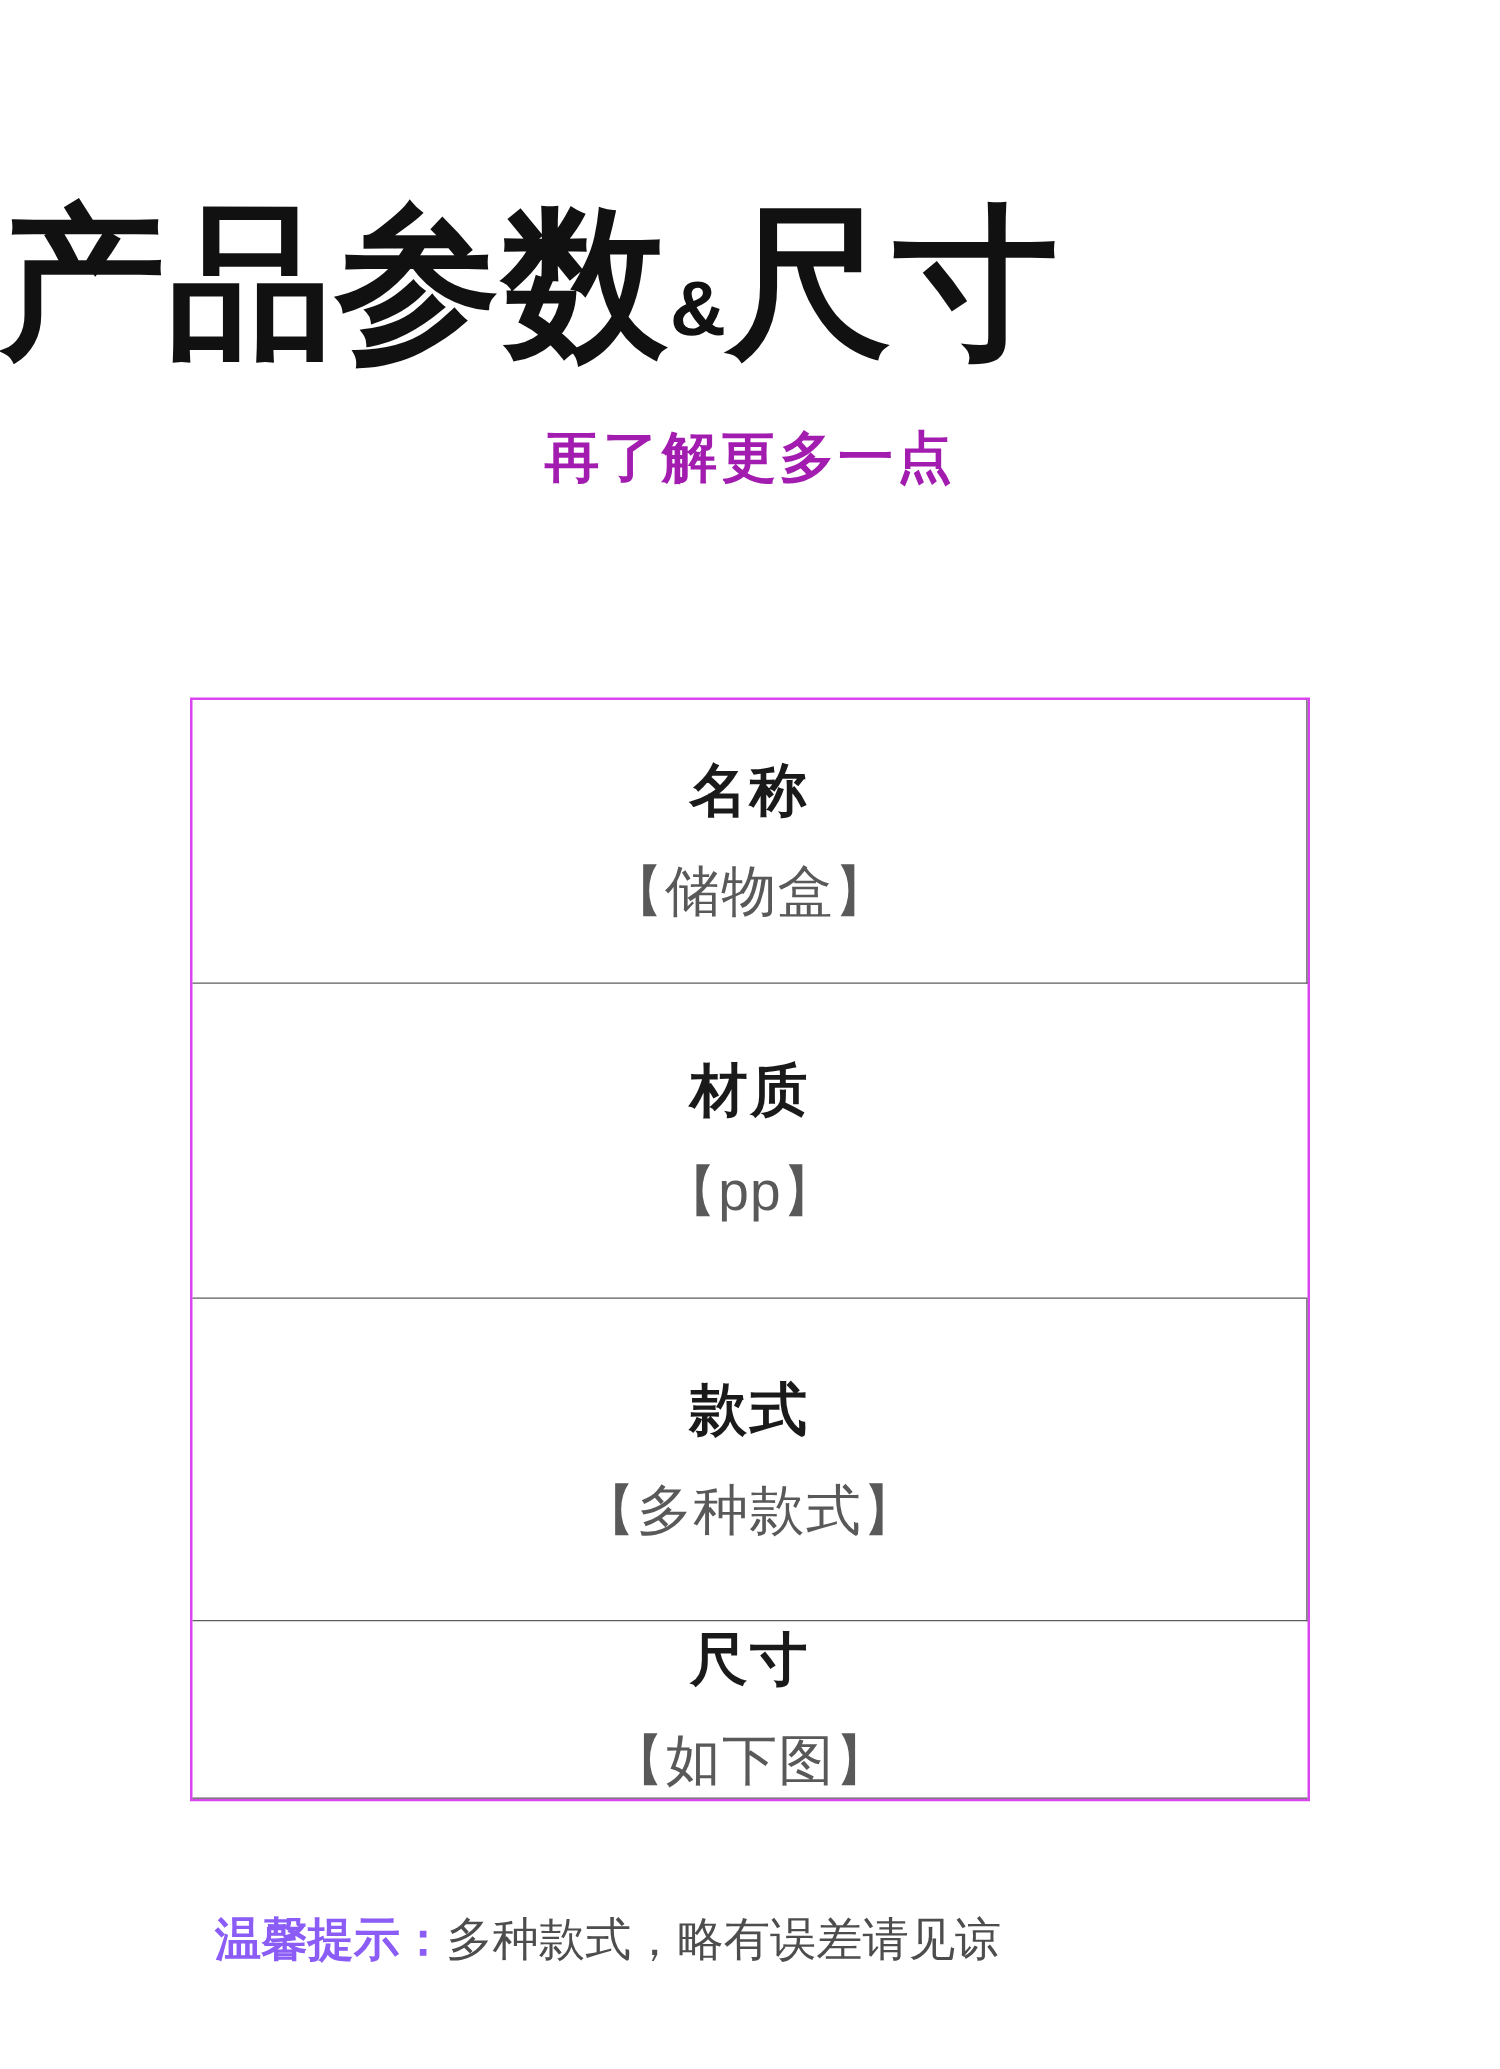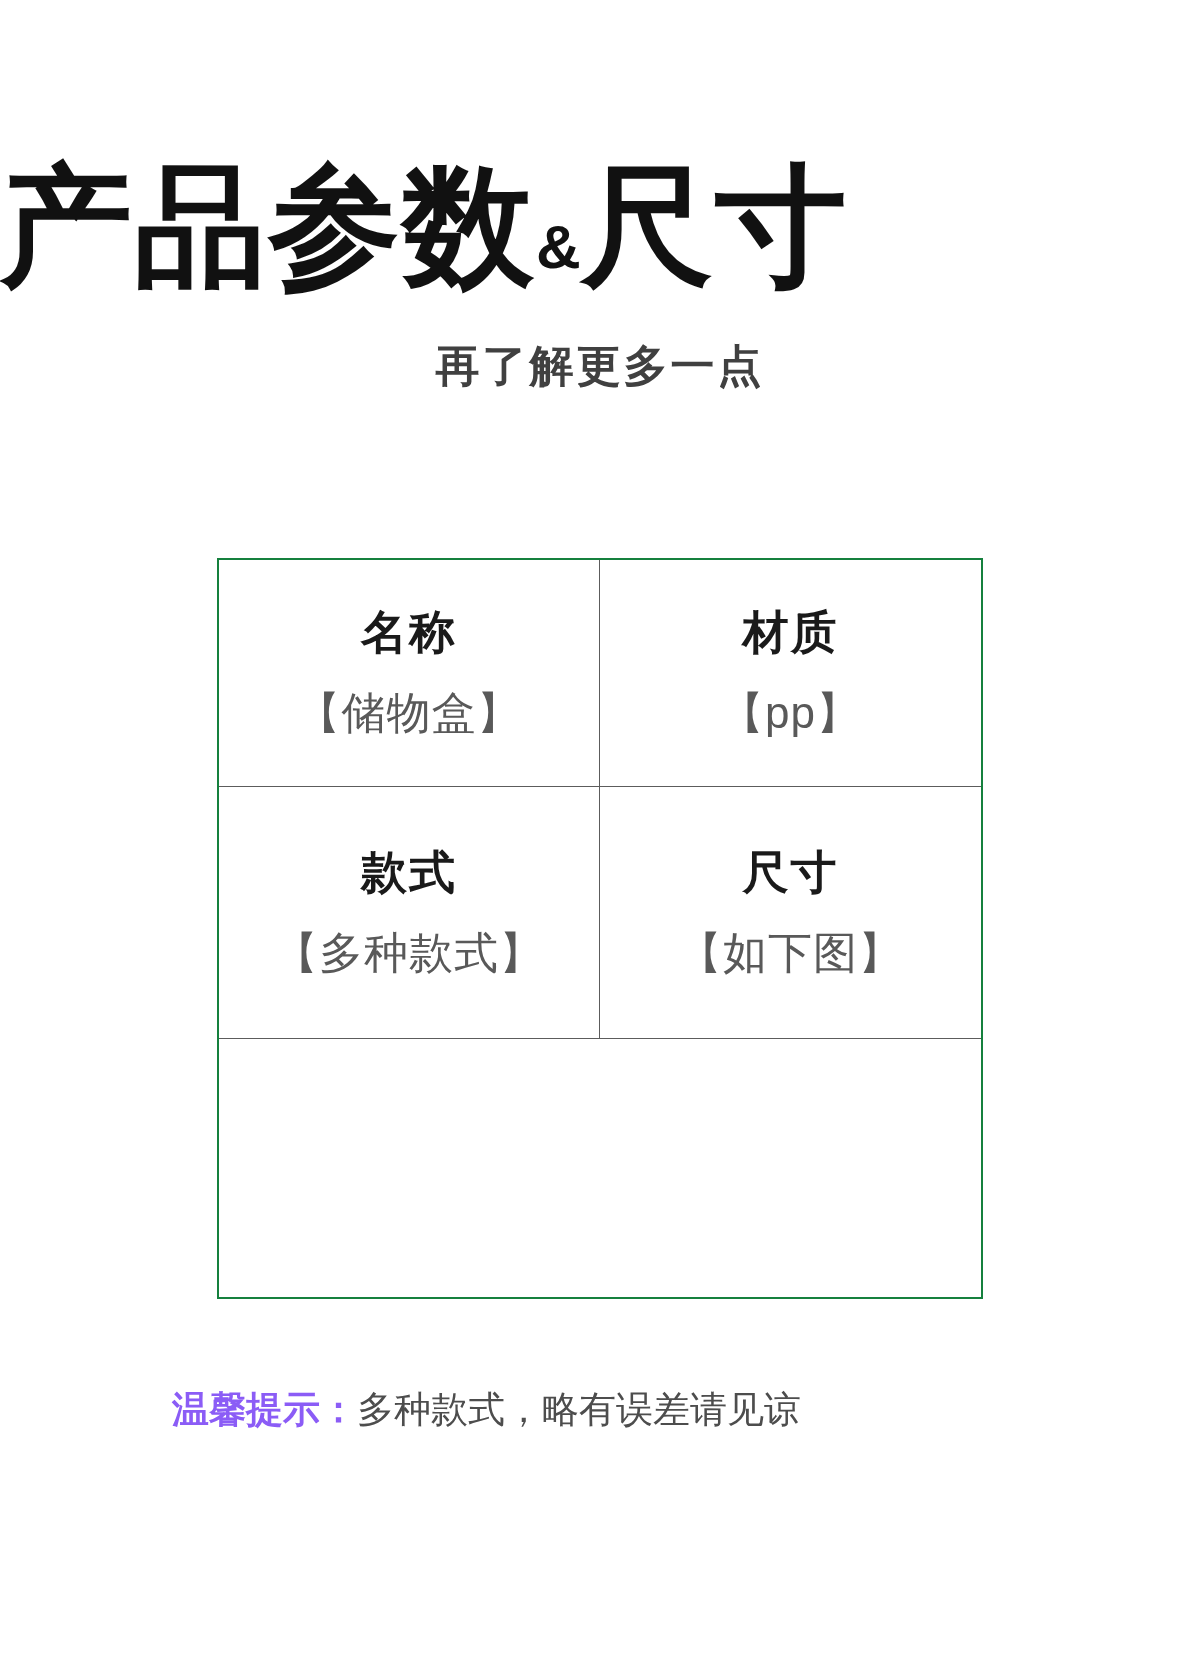--- a/index.html
+++ b/index.html
@@ -33,28 +33,28 @@
     letter-spacing: 0;
     position: relative;
     top: -4px;
   }
   .subtitle {
     margin-top: 40px;
     text-align: center;
     font-size: 44px;
     font-weight: 600;
     letter-spacing: 3px;
-    color: #404040;
+    color: #a21caf;
   }
   .params-table {
-    width: 766px;
+    width: 896px;
     margin: 162px auto 0 auto;
-    border: 2px solid #15803d;
+    border: 2px solid #d946ef;
     display: grid;
-    grid-template-columns: 1fr 1fr;
+    grid-template-columns: 1fr;
     grid-template-rows: 227px 252px 258px;
   }
   .cell {
     border-right: 1px solid #5c5c5c;
     border-bottom: 1px solid #5c5c5c;
     display: flex;
     flex-direction: column;
     align-items: center;
     justify-content: center;
     gap: 20px;

